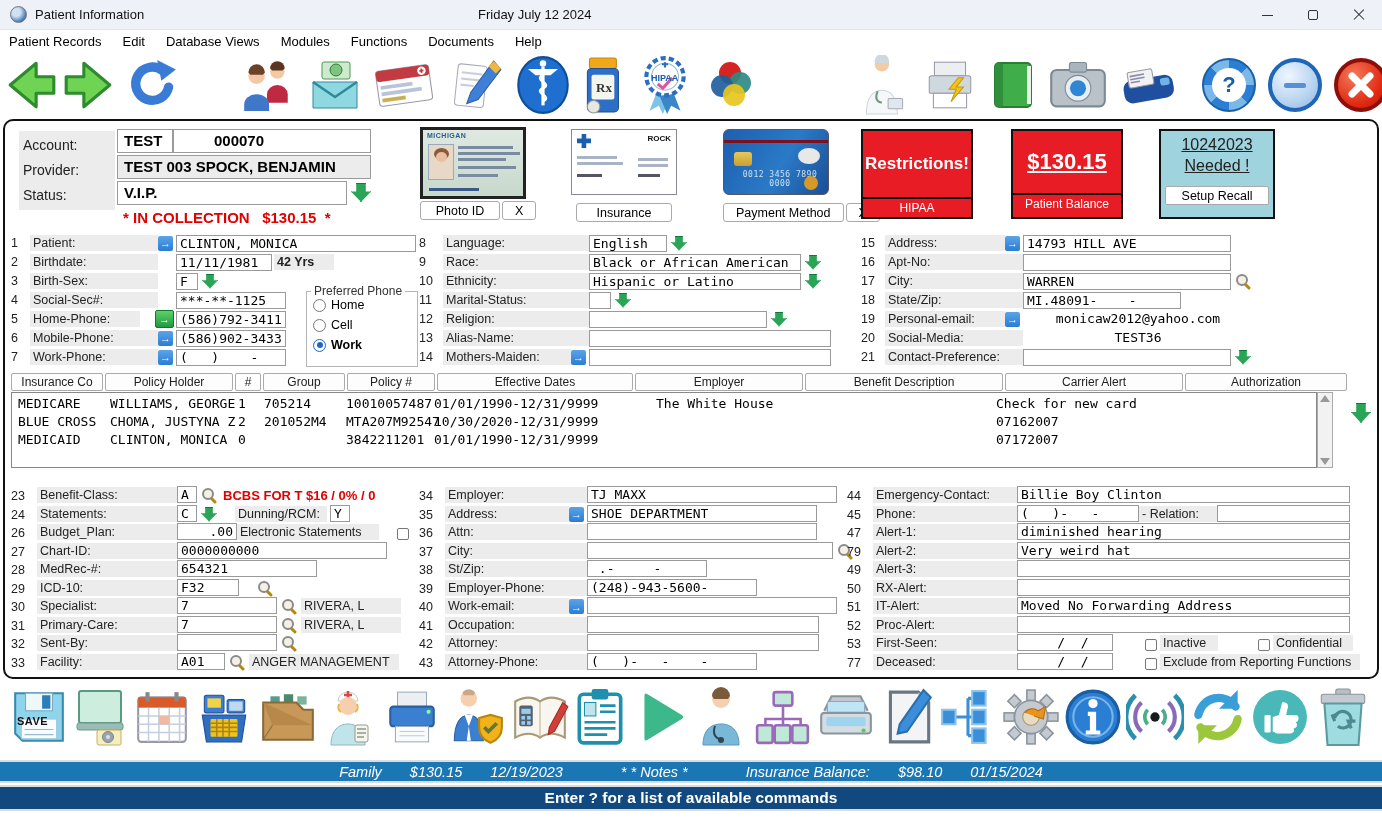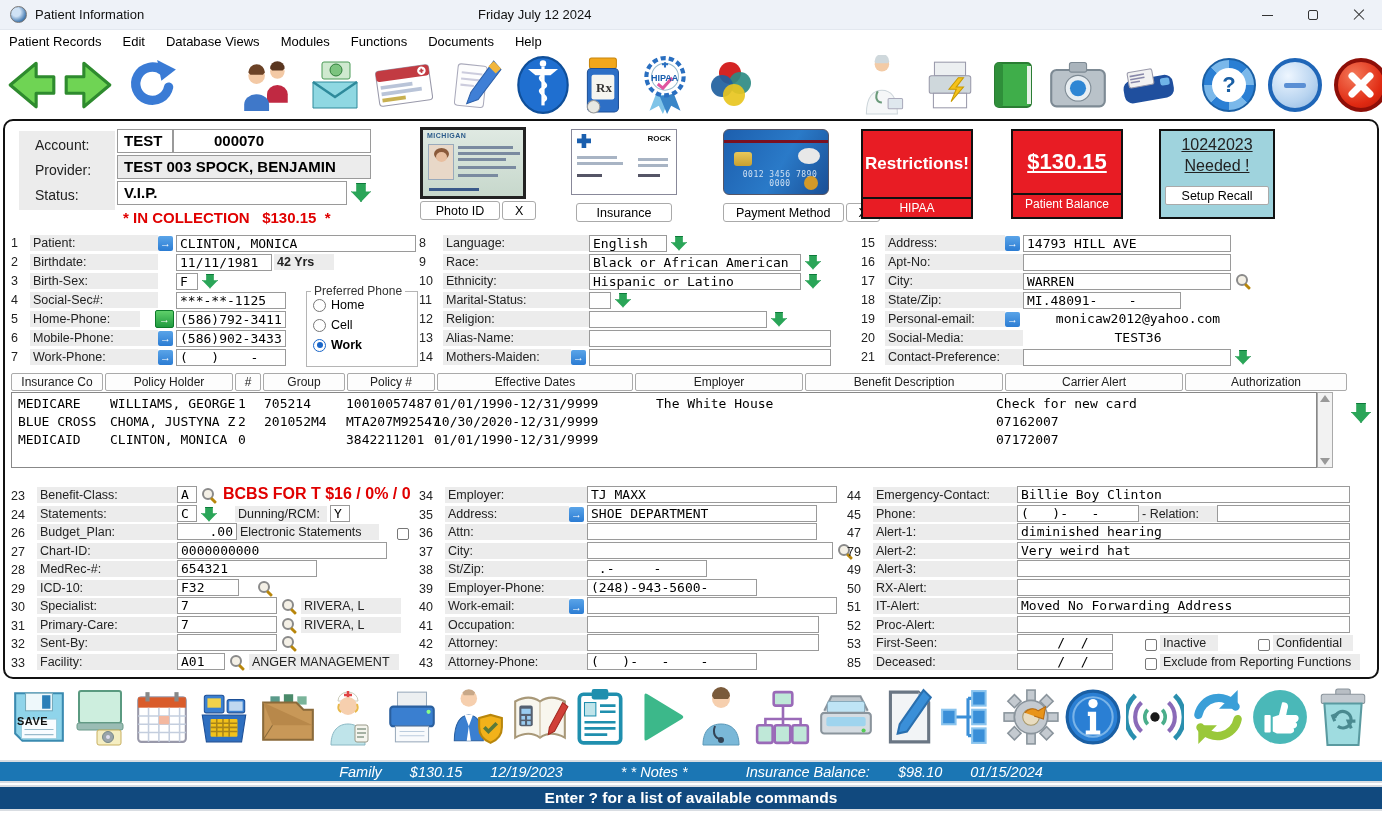--- a/index.html
+++ b/index.html
@@ -25,21 +25,21 @@
 
   
   .toolbar { height:64px; display:flex; align-items:center; background:#fff; padding:0 4px; position:relative; }
   .ticon { position:relative; display:flex; align-items:center; justify-content:center; }
   .tsep { width:1px; height:56px; background:#c9c9c9; margin:0 2px; }
   .ovl { position:absolute; font-weight:bold; pointer-events:none; }
 
   
   .main { position:relative; margin:2px 3px 0 3px; height:560px; border:2.5px solid #111; border-radius:10px; background:#fff; }
 
-  .acct-labels { position:absolute; left:14px; top:10px; width:96px; background:#ececec; padding:2px 16px; }
+  .acct-labels { position:absolute; left:14px; top:10px; width:96px; background:#ececec; padding:2px 4px; }
   .acct-labels div { font-size:14px; color:#222; height:25px; line-height:25px; }
   .acct-fields { position:absolute; left:112px; top:8px; width:254px; }
   .acct-row { display:flex; margin-bottom:2px; }
   .abox { border:1px solid #9a9a9a; height:24px; line-height:22px; font-weight:bold; font-size:15px; padding:0 6px; background:#fff; }
   .collection { position:absolute; left:118px; top:88px; color:#e00000; font-weight:bold; font-size:15px; white-space:pre; }
 
   
   .thumbwrap { position:absolute; text-align:center; }
   .thumb { border:2px solid #222; background:#234; position:relative; overflow:hidden; }
   .tbtnrow { display:flex; gap:2px; margin-top:2px; justify-content:center; }
@@ -83,21 +83,21 @@
   .ins-heads { display:grid; grid-template-columns:92px 128px 26px 82px 88px 196px 168px 198px 178px 162px; gap:2px; margin-bottom:1px; }
   .ins-head { border:1px solid #aaa; border-radius:2px; background:#fdfdfd; font-size:12px; text-align:center; height:18px; line-height:16px; color:#222; }
   .ins-bodywrap { display:flex; }
   .ins-body { border:1px solid #888; background:#fff; width:1306px; height:76px; padding-top:2px; }
   .ins-row { display:grid; grid-template-columns:92px 128px 26px 82px 88px 196px 168px 198px 178px 130px; font-family:"DejaVu Sans Mono",monospace; font-size:13px; height:18px; line-height:18px; white-space:pre; overflow:hidden; padding-left:6px; }
   .vscroll { width:16px; height:76px; border:1px solid #aaa; background:#f2f2f2; display:flex; flex-direction:column; justify-content:space-between; align-items:center; padding:2px 0; }
   .tri-up { width:0; height:0; border-left:5px solid transparent; border-right:5px solid transparent; border-bottom:7px solid #999; }
   .tri-down { width:0; height:0; border-left:5px solid transparent; border-right:5px solid transparent; border-top:7px solid #999; }
   .table-garrow { position:absolute; right:-24px; top:30px; }
 
-  .rednote { color:#e00000; font-weight:bold; font-size:16px; margin-left:6px; white-space:pre; }
+  .rednote { color:#e00000; font-weight:bold; font-size:13px; margin-left:6px; white-space:pre; }
 
   
   .btoolbar { height:76px; display:flex; align-items:center; justify-content:space-between; padding:0 10px; background:#fff; }
   .bicon { position:relative; display:flex; align-items:center; justify-content:center; }
   .save-label { position:absolute; left:7px; top:27px; font-size:11px; font-weight:bold; letter-spacing:0.5px; color:#111; }
 
   
   .statusbar1 { margin-top:5px; height:23px; background:#1b76b4; border-top:2px solid #d9dde2; border-bottom:2px solid #d9dde2; display:flex; align-items:center; justify-content:center; gap:28px; color:#fff; font-style:italic; font-size:14.5px; }
   .statusbar2 { margin-top:2px; height:26px; background:#11497e; color:#fff; display:flex; align-items:center; justify-content:center; font-weight:bold; font-size:15.5px; border-top:2px solid #d9dde2; border-bottom:2px solid #d9dde2; }
 
@@ -760,21 +760,21 @@
     <div class="lrow">
       <span class="fnum" style="width:26px">53</span>
       <span class="flabel" style="width:144px">First-Seen:</span>
       <div class="ibox" style="width:96px; text-align:center">  /  /</div>
       <span class="checkbox" style="margin-left:32px"></span>
       <span class="flabel" style="margin-left:3px; width:58px">Inactive</span>
       <span class="checkbox" style="margin-left:40px"></span>
       <span class="flabel" style="margin-left:3px; width:80px">Confidential</span>
     </div>
     <div class="lrow">
-      <span class="fnum" style="width:26px">85</span>
+      <span class="fnum" style="width:26px">77</span>
       <span class="flabel" style="width:144px">Deceased:</span>
       <div class="ibox" style="width:96px; text-align:center">  /  /</div>
       <span class="checkbox" style="margin-left:32px"></span>
       <span class="flabel" style="margin-left:3px; width:200px">Exclude from Reporting Functions</span>
     </div>
   </div>
 </div>
 
 <div class="btoolbar">
   <div class="bicon">

